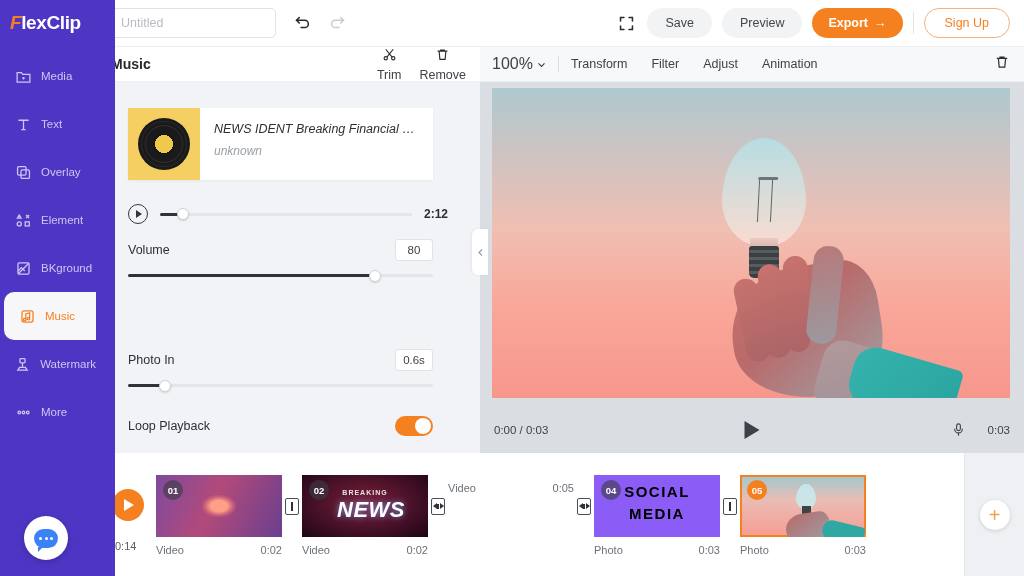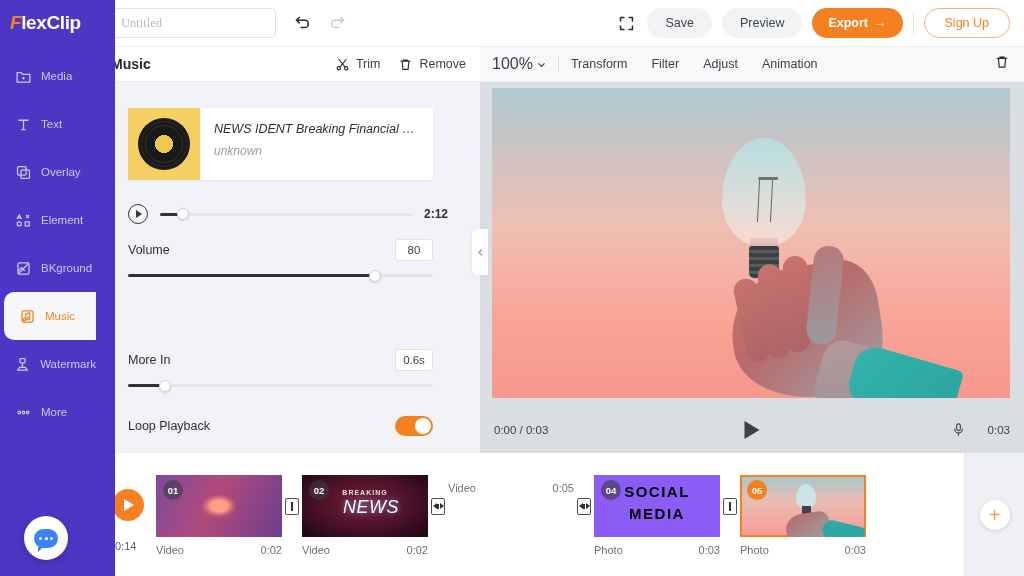--- a/index.html
+++ b/index.html
@@ -41,21 +41,21 @@
   .chat-bubble i { width:3px; height:3px; border-radius:50%; background:#fff; display:block; }
 
   
   .topbar {
     position: absolute; left: 96px; top: 0; width: 928px; height: 47px;
     background: #fff; border-bottom: 1px solid #eceef1; display: flex; align-items: center;
   }
   .title-input {
     margin-left: 14px; width: 166px; height: 30px; border: 1px solid #dfe2e6; border-radius: 5px;
     padding: 0 10px; font-size: 12.5px; color: #333; outline: none;
-    font-family: Liberation Serif, serif; background:#fff;
+    font-family: Liberation Sans, sans-serif; background:#fff;
   }
   .title-input::placeholder { color: #b7bcc2; }
   .undo, .redo { margin-left: 16px; cursor: pointer; width: 20px; height: 20px; }
   .undo svg { stroke: #2b2b2b; }
   .redo svg { stroke: #c9ccd1; }
   .top-right { margin-left: auto; display: flex; align-items: center; gap: 10px; padding-right: 14px; }
   .icon-btn { width: 22px; height: 22px; cursor: pointer; display:flex; align-items:center; justify-content:center; }
   .btn {
     height: 30px; border-radius: 15px; border: none; display: flex; align-items: center;
     justify-content: center; padding: 0 18px; font-size: 12.5px; cursor: pointer;
@@ -66,21 +66,21 @@
   .divider-v { width: 1px; height: 22px; background: #e3e5e8; }
   .btn-signup { background: #fff; color: #f5801f; border: 1px solid #f0b280; padding: 0 20px; }
 
   
   .panel-head {
     position: absolute; left: 96px; top: 47px; width: 384px; height: 35px;
     background: #fff; display: flex; align-items: center; border-bottom:1px solid #eceef1;
   }
   .panel-title { margin-left: 15px; font-size: 14px; font-weight: bold; color: #26292e; }
   .head-actions { margin-left: auto; display: flex; align-items: center; gap: 18px; padding-right: 14px; }
-  .head-act { display:flex; align-items:center; gap:6px; font-size:12.5px; color:#3d4248; cursor:pointer; }
+  .head-act { display:flex; align-items:center; gap:6px; font-size:12.5px; color:#3d4248; cursor:pointer;flex-direction:column; }
 
   .tool-row {
     position: absolute; left: 480px; top: 47px; width: 544px; height: 35px;
     background: #f7f8fa; display: flex; align-items: center; border-bottom:1px solid #eceef1;
   }
   .zoom-sel { margin-left: 12px; font-size: 16px; color: #3d4248; display: flex; align-items: center; gap: 4px; cursor: pointer; }
   .tool-sep { width: 1px; height: 16px; background: #dcdfe3; margin: 0 12px; }
   .tool-item { font-size: 12.5px; color: #3d4248; margin-right: 24px; cursor: pointer; }
   .trash-right { margin-left: auto; padding-right: 14px; cursor: pointer; }
 
@@ -201,22 +201,22 @@
   .trans-bow:after { right:0; border-width: 3.5px 0 3.5px 4px; border-color: transparent transparent transparent #2f3338; }
   .trans-mid { position:absolute; left:4.5px; top:1px; width:2px; height:5px; background:#2f3338; }
 
   
   .t1 { background: linear-gradient(115deg,#7d4a9e 0%, #b24a7a 45%, #6a3f8f 100%); }
   .t1:after { content:""; position:absolute; left:46px; top:20px; width:34px; height:22px;
               background: radial-gradient(ellipse at center, #ff9f86 0 35%, rgba(255,130,120,.35) 60%, transparent 75%); }
   .t2 { background: radial-gradient(ellipse at 50% 45%, #7a1f3a 0%, #3a0d22 70%, #1b0712 100%); padding-left: 20px; }
   .t2 .bn { position:absolute; left:0; right:0; top:14px; text-align:center; color:#e9e2e6; font-size:7px;
             font-weight:bold; letter-spacing:1px; }
-  .t2 .nw { position:absolute; left:0; right:0; top:22px; text-align:center; color:#fff; font-size:18px;
-            font-weight:normal; letter-spacing:.5px; text-shadow: 0 0 6px rgba(120,170,255,.8); font-style: italic; margin-left: 12px; }
+  .t2 .nw { position:absolute; left:0; right:0; top:22px; text-align:center; color:#fff; font-size:22px;
+            font-weight:bold; letter-spacing:.5px; text-shadow: 0 0 6px rgba(120,170,255,.8); font-style: italic; margin-left: 12px; }
   .t3 { background: linear-gradient(100deg,#b9b2ab 0%, #8d8e8b 38%, #d6cfc5 70%, #a8a29b 100%); }
   .t3 .suit { position:absolute; left:52px; top:18px; width:46px; height:44px; background:#2f3236;
               border-radius: 16px 16px 0 0; }
   .t3 .face { position:absolute; left:64px; top:8px; width:23px; height:25px; background:#d9a98c; border-radius:50%; }
   .t3 .tie { position:absolute; left:72px; top:34px; width:7px; height:24px; background:#3f6fa8; }
   .t3 .live { position:absolute; right:5px; top:26px; color:#c23; font-size:9px; font-weight:bold; letter-spacing:2px; }
   .t4 { background: #8b5cf6; }
   .t4 .l1, .t4 .l2 { position:absolute; left:0; right:0; text-align:center; font-size:15px; font-weight:bold; letter-spacing:1.5px; }
   .t4 .l1 { top: 8px; }
   .t4 .l2 { top: 30px; }
@@ -427,21 +427,21 @@
         <span class="ctrl-val">80</span>
       </div>
       <div class="ctrl-slider">
         <span class="ctrl-fill" id="volFill" style="width: 81%;"></span>
         <span class="knob" id="volKnob" style="left: calc(81% - 6px);"></span>
       </div>
     </div>
 
     <div class="ctrl" style="top:266px">
       <div class="ctrl-head">
-        <span class="ctrl-label">More In</span>
+        <span class="ctrl-label">Photo In</span>
         <span class="ctrl-val">0.6s</span>
       </div>
       <div class="ctrl-slider">
         <span class="ctrl-fill" id="fiFill" style="width: 12%;"></span>
         <span class="knob" id="fiKnob" style="left: calc(12% - 6px);"></span>
       </div>
     </div>
 
     <div class="loop-row">
       <span class="ctrl-label">Loop Playback</span>

